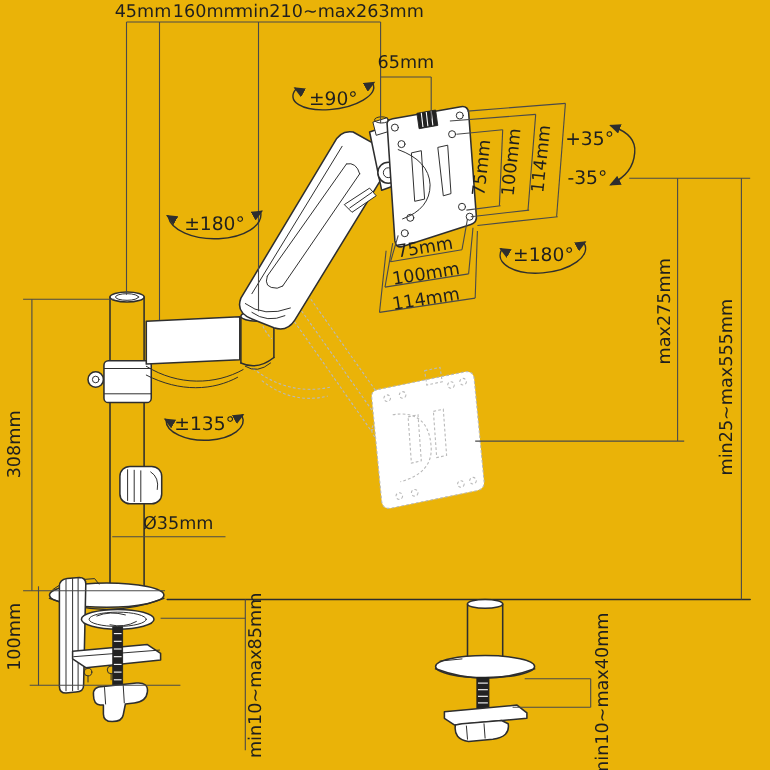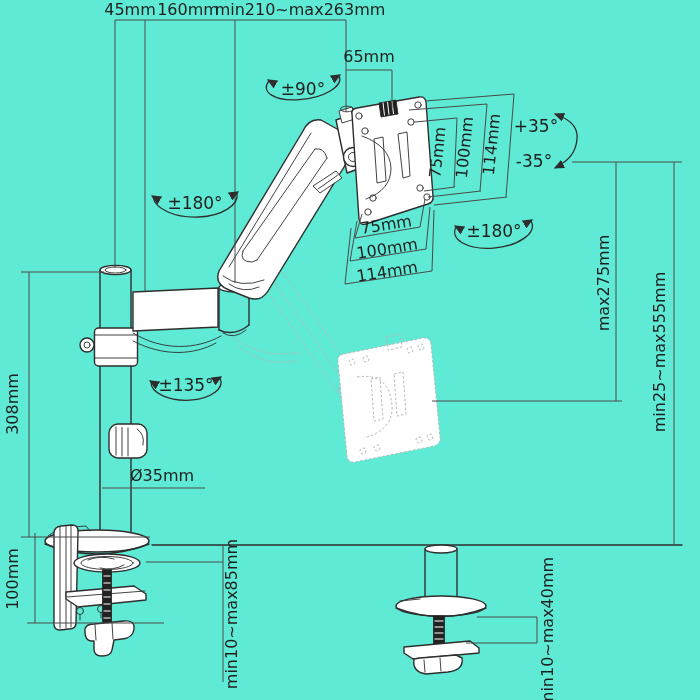--- a/index.html
+++ b/index.html
@@ -1,16 +1,16 @@
 <!DOCTYPE html>
 <html><head>
 <meta charset="utf-8">
 <style>
   html,body{margin:0;padding:0;background:#ffffff;}
-  .stage{width:700px;height:700px;position:relative;background:#5eead4;overflow:hidden;
+  .stage{width:700px;height:700px;position:relative;background:#eab308;overflow:hidden;
          font-family:"DejaVu Sans","Liberation Sans",sans-serif;}
   svg text{font-family:"DejaVu Sans","Liberation Sans",sans-serif;fill:#1f1f1f;}
   .lbl{font-size:16px;}
   .lbl-big{font-size:17px;}
   .ln{stroke:#2e2e2e;stroke-width:1.4;fill:none;stroke-linecap:round;stroke-linejoin:round;}
   .lnf{stroke:#2e2e2e;stroke-width:1.4;fill:#ffffff;stroke-linejoin:round;}
   .ln2{stroke:#2e2e2e;stroke-width:0.9;fill:none;stroke-linecap:round;}
   .ln2f{stroke:#2e2e2e;stroke-width:0.9;fill:#ffffff;}
   .dim{stroke:#4a4a4a;stroke-width:1;fill:none;}
   .gh{stroke:#b9b9b9;stroke-width:1;fill:none;stroke-dasharray:2.5 2;}

